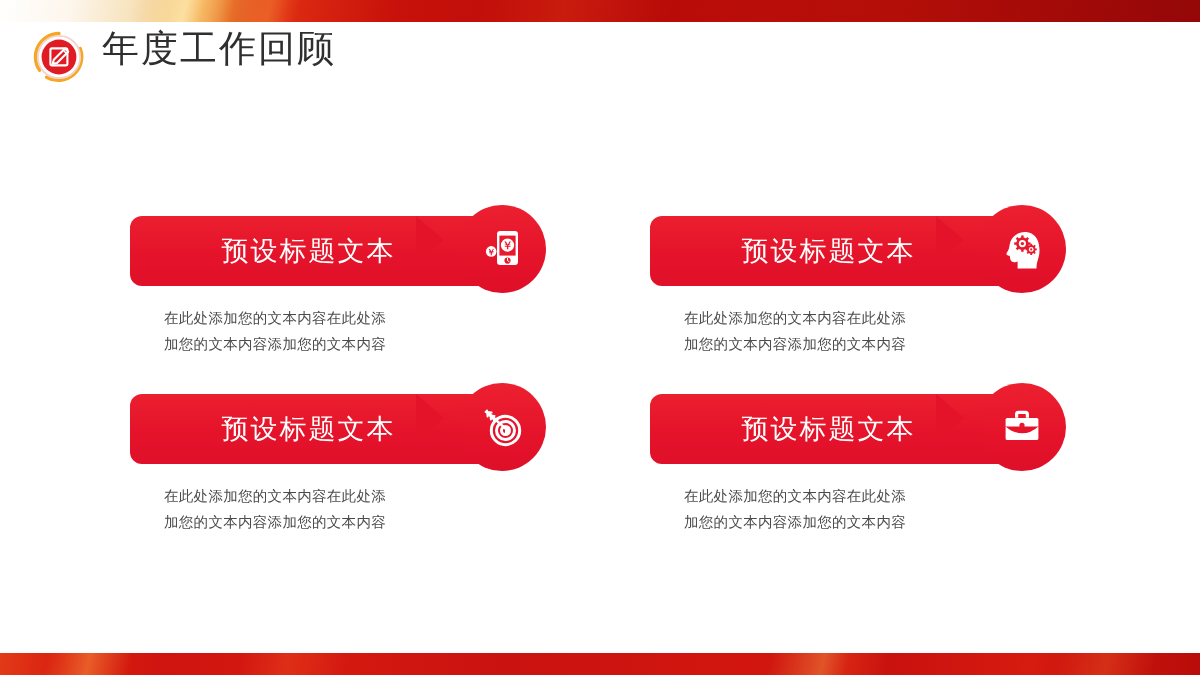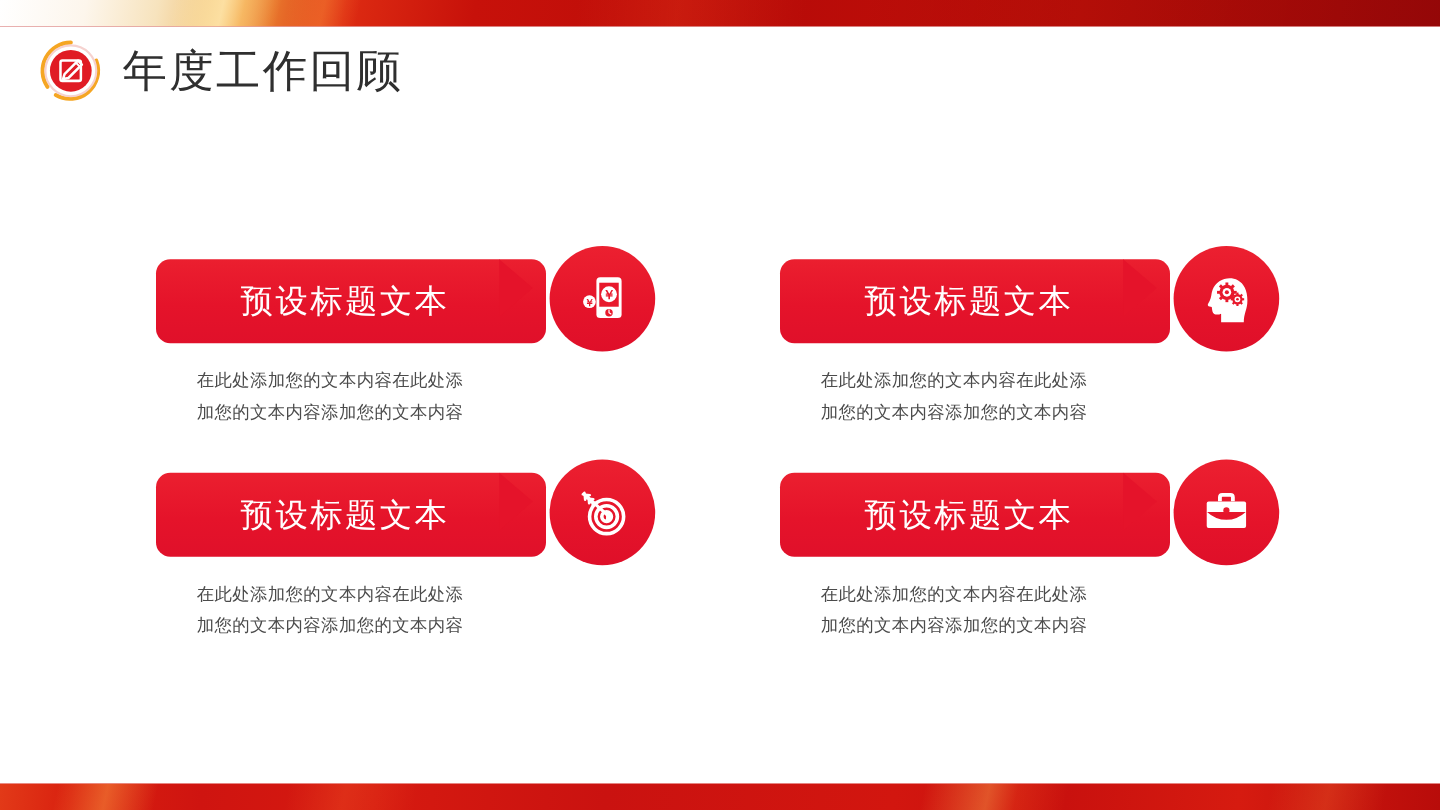--- a/index.html
+++ b/index.html
@@ -119,21 +119,20 @@
       rgba(255,140,60,0.22) 92%,
       rgba(255,255,255,0) 96%);
   }
 
   
   #page-header {
     position: absolute;
     top: 30px;
     left: 32px;
     display: flex;
-    align-items: center;
     height: 58px;
   }
   #header-logo {
     position: relative;
     width: 54px;
     height: 54px;
     flex: 0 0 54px;
   }
   #page-title {
     margin-left: 16px;
@@ -164,21 +163,21 @@
   .card-head {
     position: relative;
     height: 92px;
   }
 
   
   .ribbon {
     position: absolute;
     left: 10px;
     top: 11px;
-    width: 325px;
+    width: 367px;
     height: 70px;
   }
   .ribbon-body {
     position: absolute;
     inset: 0;
     background: #e8192c;
     background: linear-gradient(180deg, #eb1f2f 0%, #e5132a 55%, #e0102a 100%);
     border-radius: 12px;
   }
   .ribbon-point {

